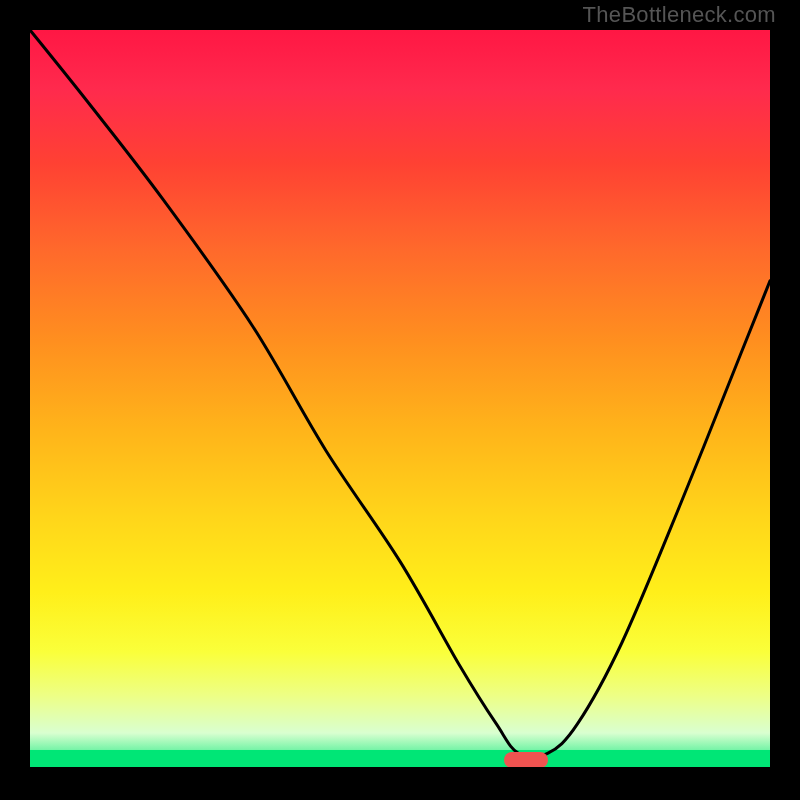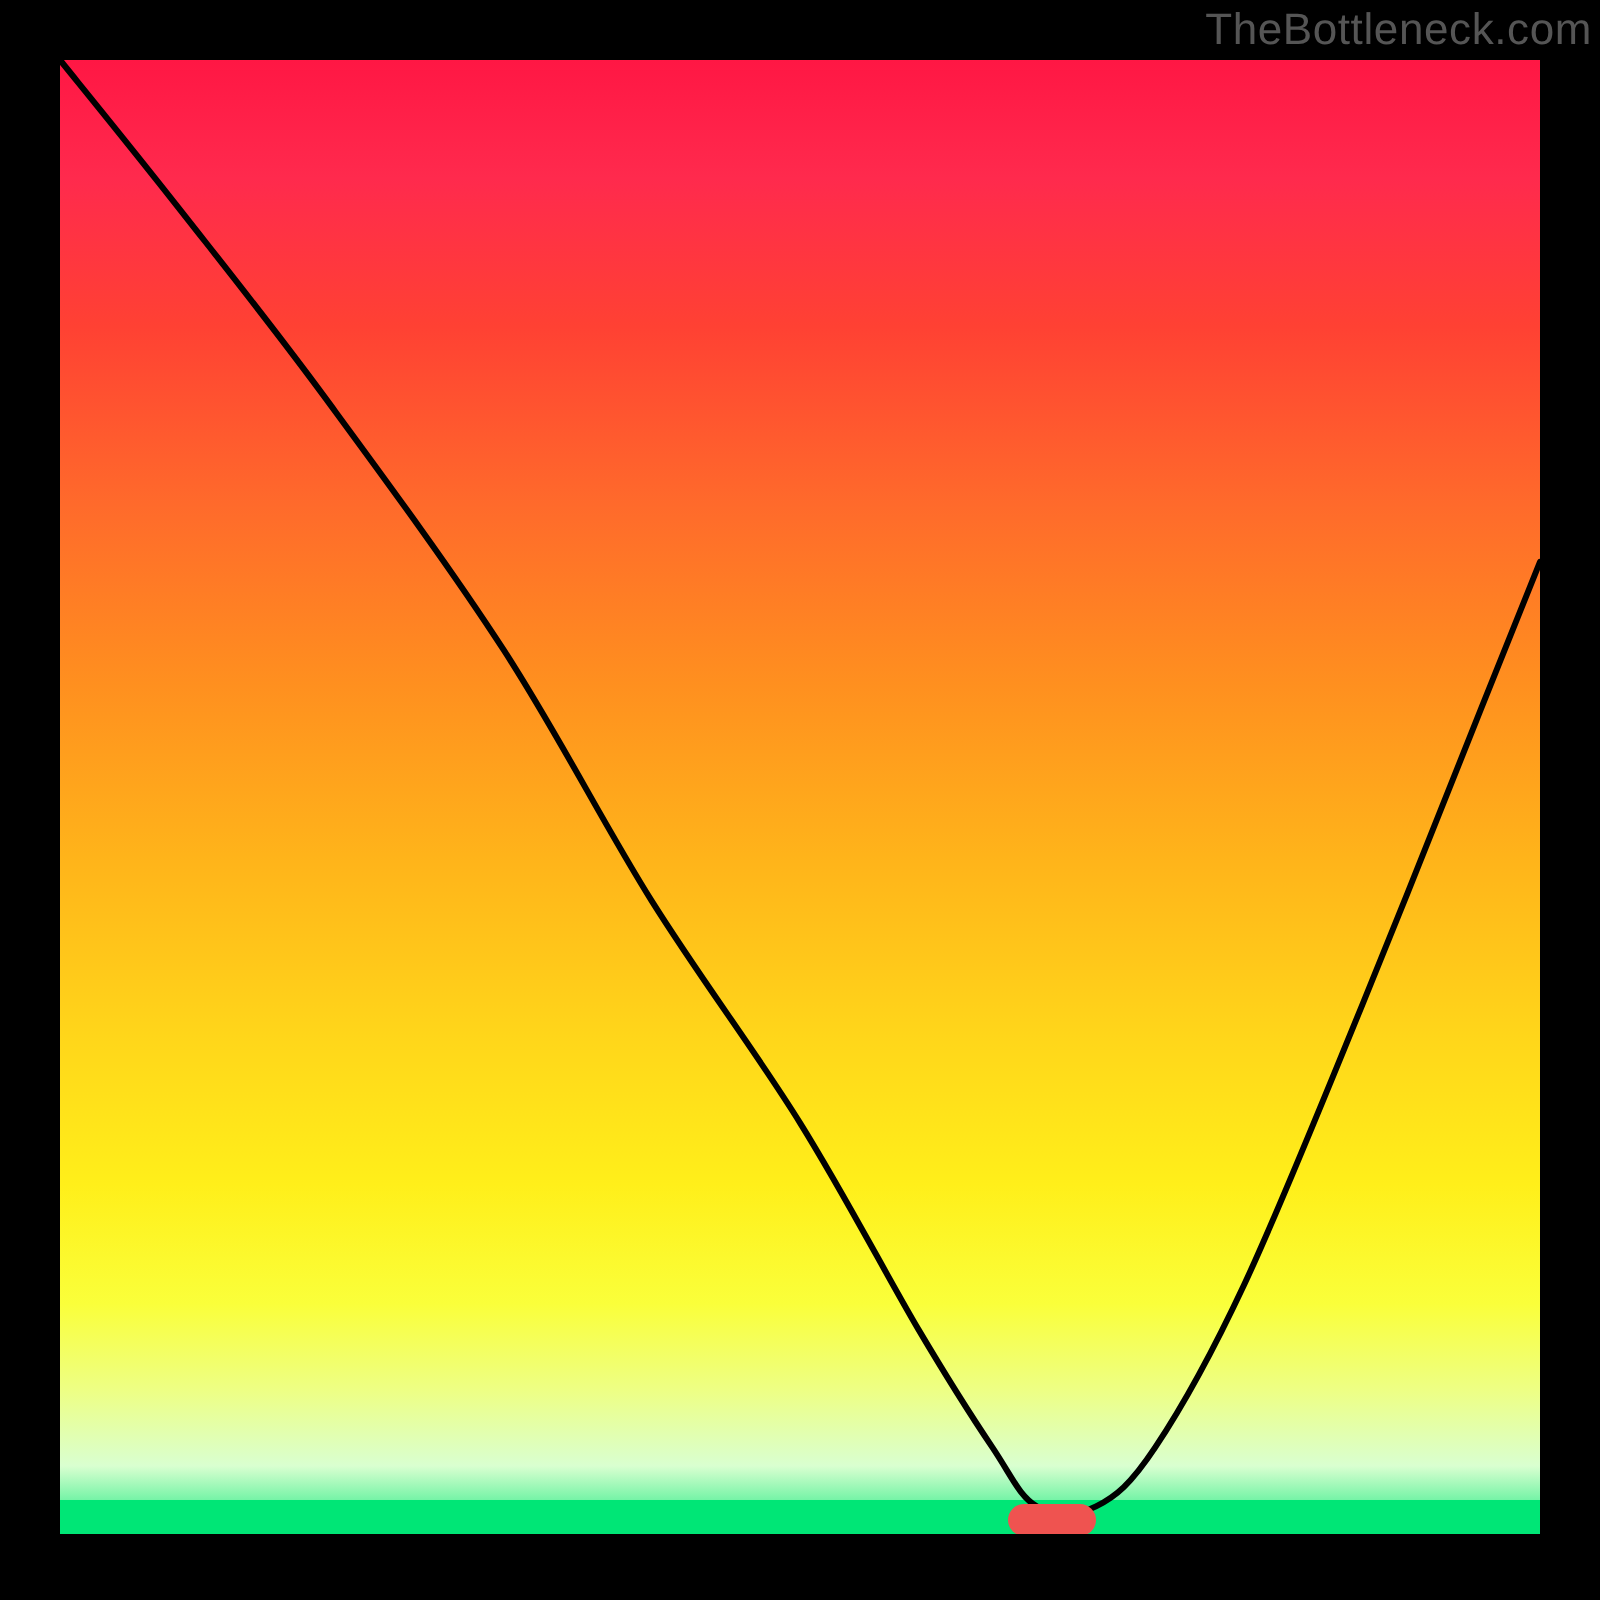--- a/index.html
+++ b/index.html
@@ -13,21 +13,21 @@
   }
   .frame {
     position: relative;
     width: 800px;
     height: 800px;
     background: #000;
   }
   .watermark {
     position: absolute;
     top: 2px;
-    right: 4px;
+    right: 24px;
     color: #555;
     font-size: 22px;
     font-weight: 400;
     letter-spacing: 0.3px;
   }
   .plot-area {
     position: absolute;
     left: 30px;
     top: 30px;
     width: 740px;

